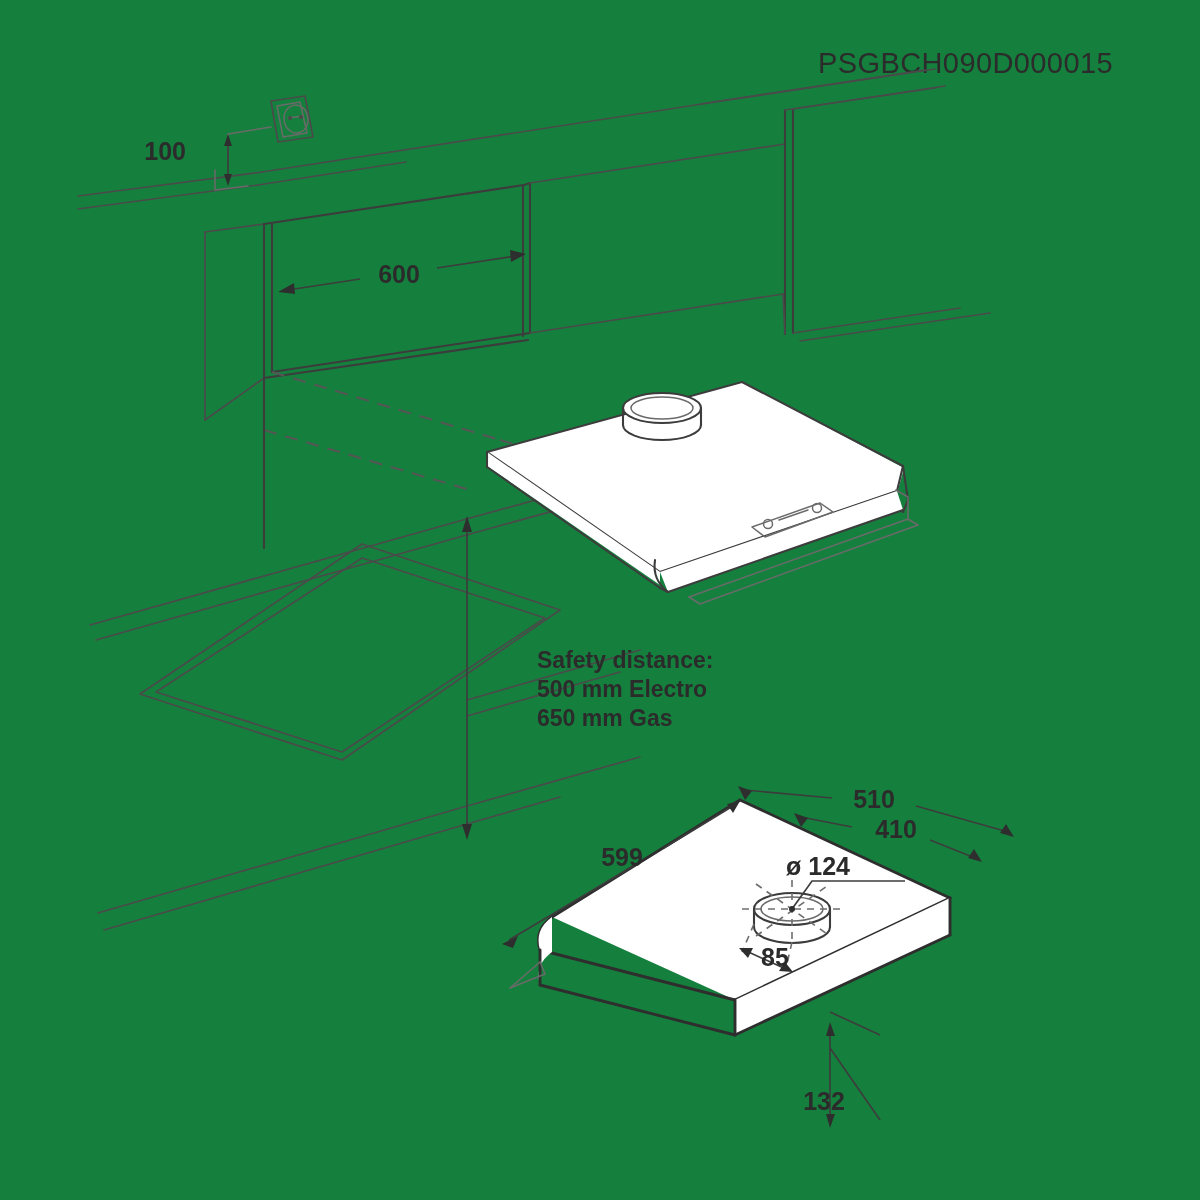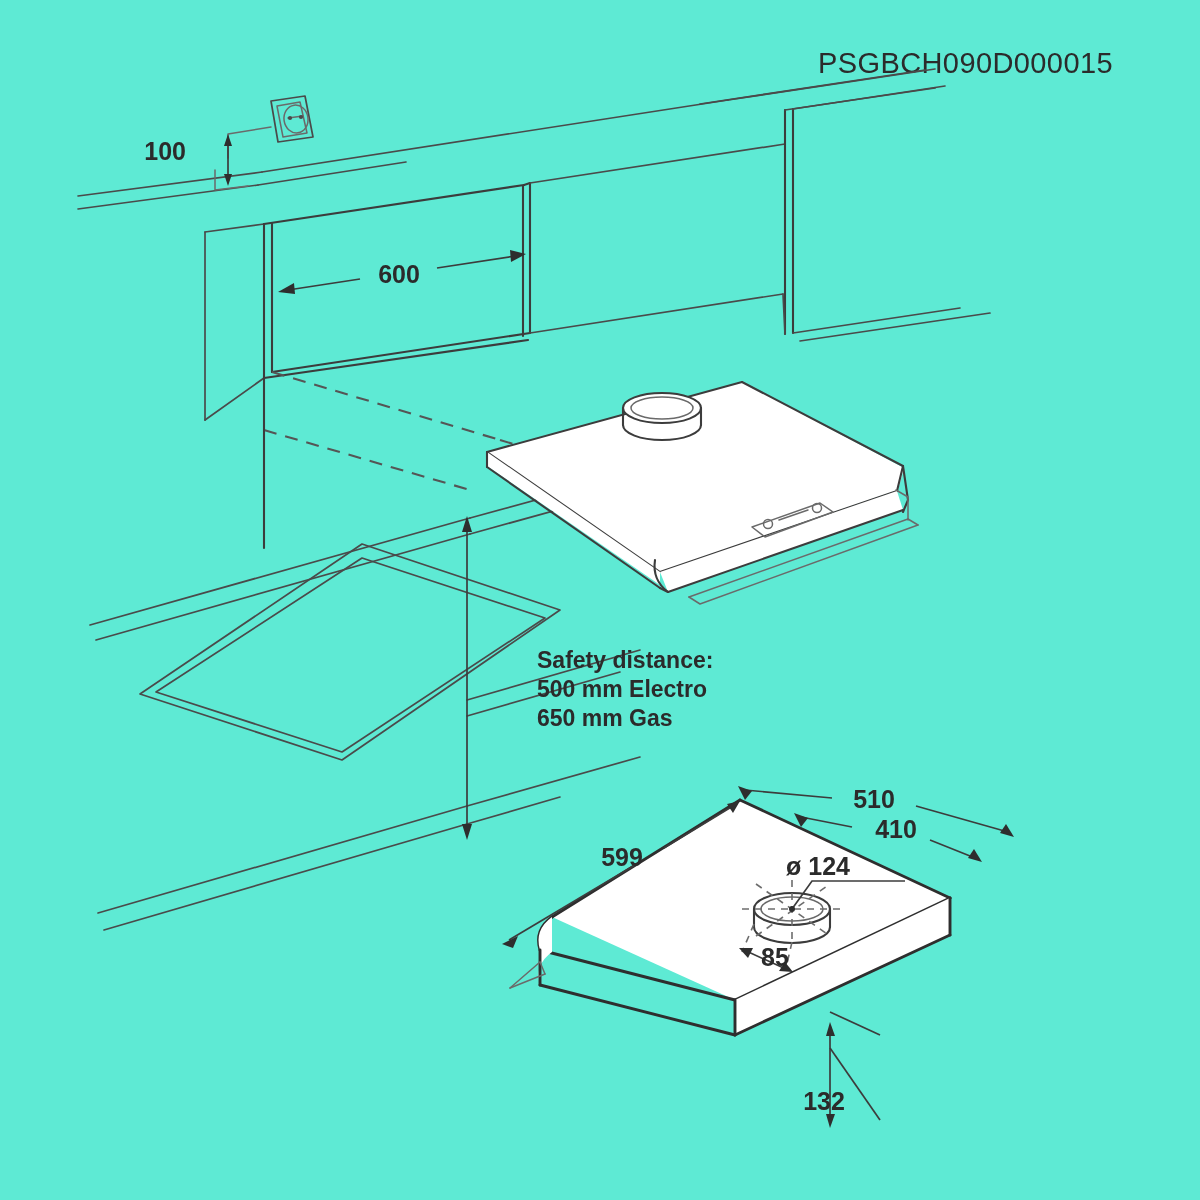--- a/index.html
+++ b/index.html
@@ -7,21 +7,21 @@
     padding: 0;
     background: #ffffff;
   }
   body {
     font-family: "Liberation Sans", sans-serif;
   }
   #sheet {
     position: relative;
     width: 1200px;
     height: 1200px;
-    background: #5eead4;
+    background: #15803d;
     overflow: hidden;
   }
   svg#drawing {
     position: absolute;
     inset: 0;
     width: 1200px;
     height: 1200px;
   }
   .ln {
     fill: none;

